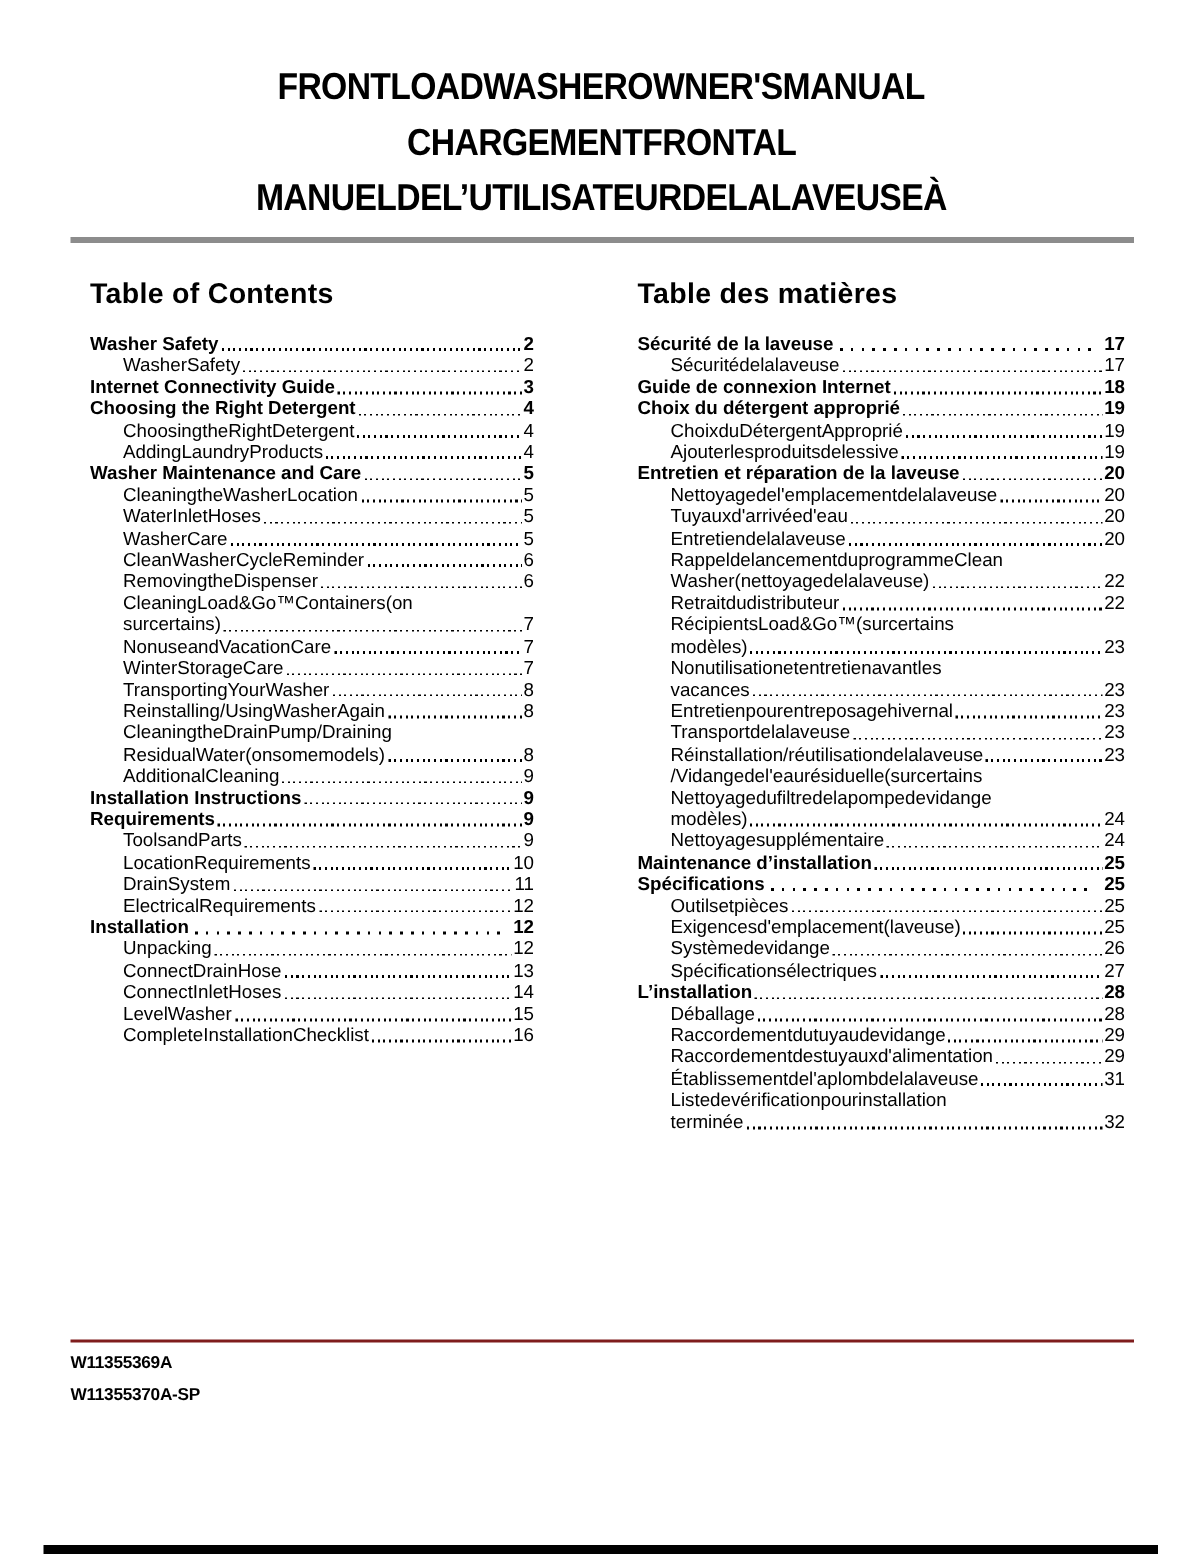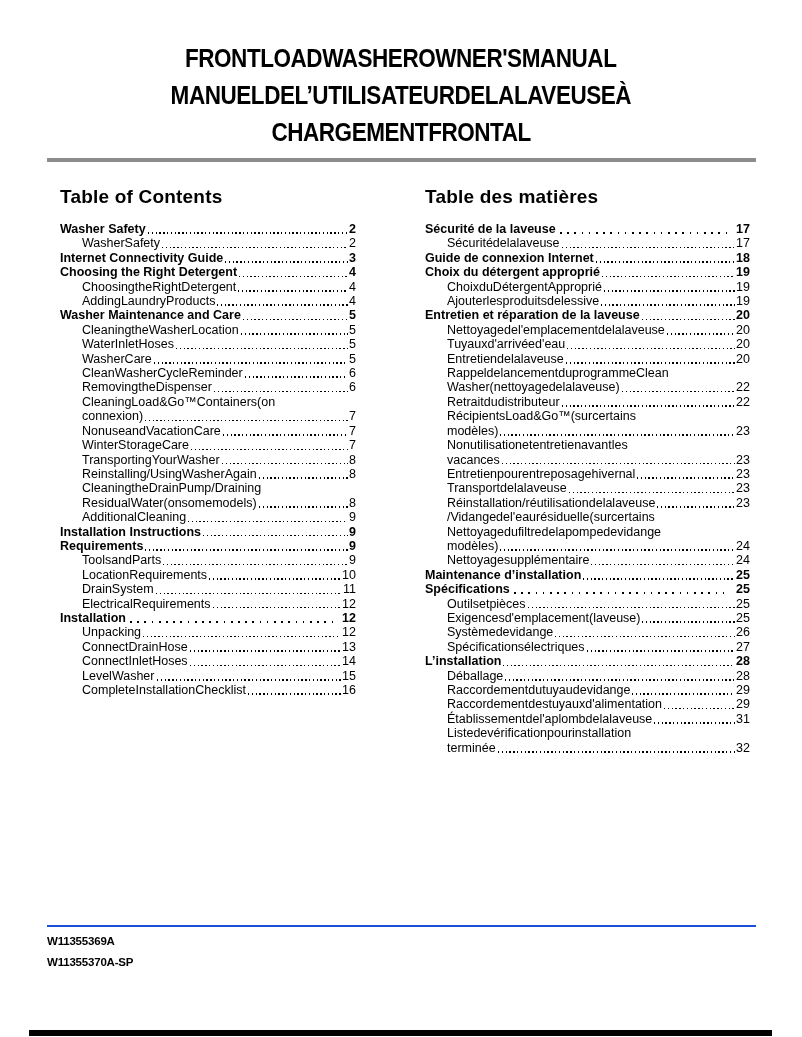--- a/index.html
+++ b/index.html
@@ -74,23 +74,22 @@
     margin-left: 4px;
     background-image: repeating-linear-gradient(to right, #000 0, #000 1.7px, transparent 1.7px, transparent 7.2px);
   }
   .page-num { flex: 0 0 auto; }
 
   
   .footer {
     position: absolute;
     left: 47px; right: 46px;
     top: 893px;
-    border-top: 2px solid #1d4ed8;
+    border-top: 2px solid #7f1d1d;
     padding-top: 4px;
-    margin-top: 32px;
   }
   .doc-number {
     font-weight: bold;
     font-size: 11.5px;
     line-height: 21px;
     letter-spacing: -0.2px;
   }
 
   
   .bottom-bar {
@@ -101,22 +100,22 @@
     background: #000;
   }
 </style>
 </head>
 <body>
 
 <div class="page">
 
   <div class="title-block">
     <span class="title-line"><span>FRONTLOADWASHEROWNER'SMANUAL</span></span>
+    <span class="title-line"><span>CHARGEMENTFRONTAL</span></span>
     <span class="title-line"><span>MANUELDEL’UTILISATEURDELALAVEUSEÀ</span></span>
-    <span class="title-line"><span>CHARGEMENTFRONTAL</span></span>
   </div>
 
   <div class="title-divider"></div>
 
   <div class="columns">
     <div class="col col-left">
       <div class="col-heading">Table of Contents</div>
       <div class="entries">
           <div class="row bold">
             <span class="label">Washer Safety</span>
@@ -175,21 +174,21 @@
           </div>
           <div class="row indent">
             <span class="label">RemovingtheDispenser</span>
             <span class="leader"></span>
             <span class="page-num">6</span>
           </div>
           <div class="row indent">
             <span class="label">CleaningLoad&amp;Go™Containers(on</span>
           </div>
           <div class="row indent">
-            <span class="label">connexion)</span>
+            <span class="label">surcertains)</span>
             <span class="leader"></span>
             <span class="page-num">7</span>
           </div>
           <div class="row indent">
             <span class="label">NonuseandVacationCare</span>
             <span class="leader"></span>
             <span class="page-num">7</span>
           </div>
           <div class="row indent">
             <span class="label">WinterStorageCare</span>

